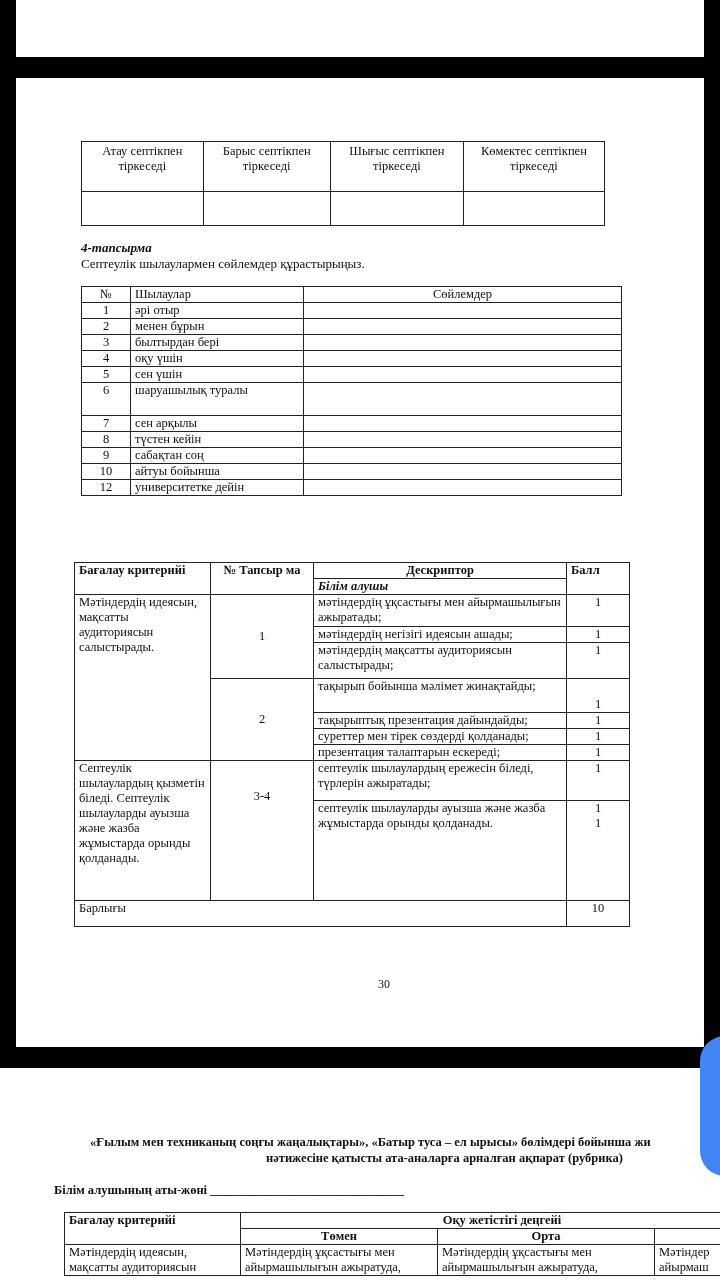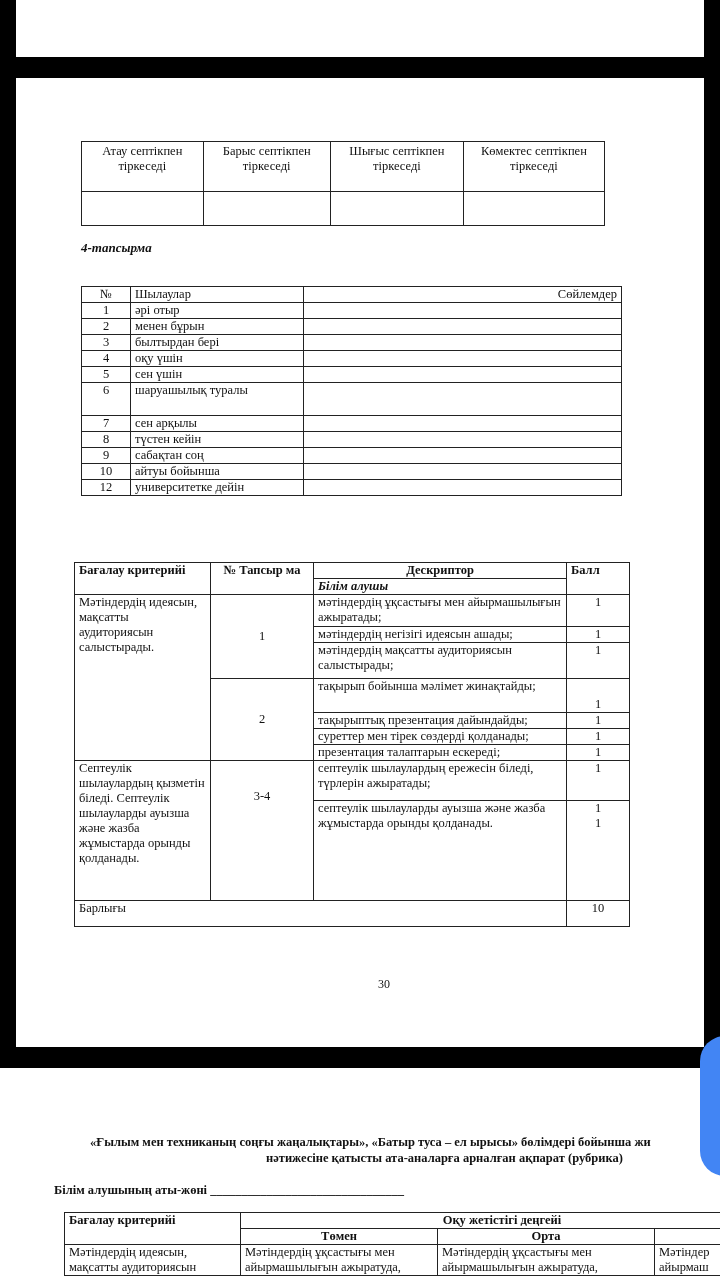--- a/index.html
+++ b/index.html
@@ -60,28 +60,29 @@
     <td></td>
     <td></td>
     <td></td>
     <td></td>
   </tr>
 </tbody>
   </table>
 
 <div class="task-head">
   <b>4-тапсырма</b><br>
+  <span>Септеулік шылаулармен сөйлемдер құрастырыңыз.</span>
 </div>
 
 <table class="post-table">
   <tbody>
       <tr>
     <td class="num">№</td>
     <td class="word" style="text-align:left">Шылаулар</td>
-    <td style="text-align:right">Сөйлемдер</td>
+    <td style="text-align:center">Сөйлемдер</td>
   </tr>
   <tr>
         <td class="num">1</td>
         <td class="word">әрі отыр</td>
         <td></td>
       </tr>
   <tr>
         <td class="num">2</td>
         <td class="word">менен бұрын</td>
         <td></td>

